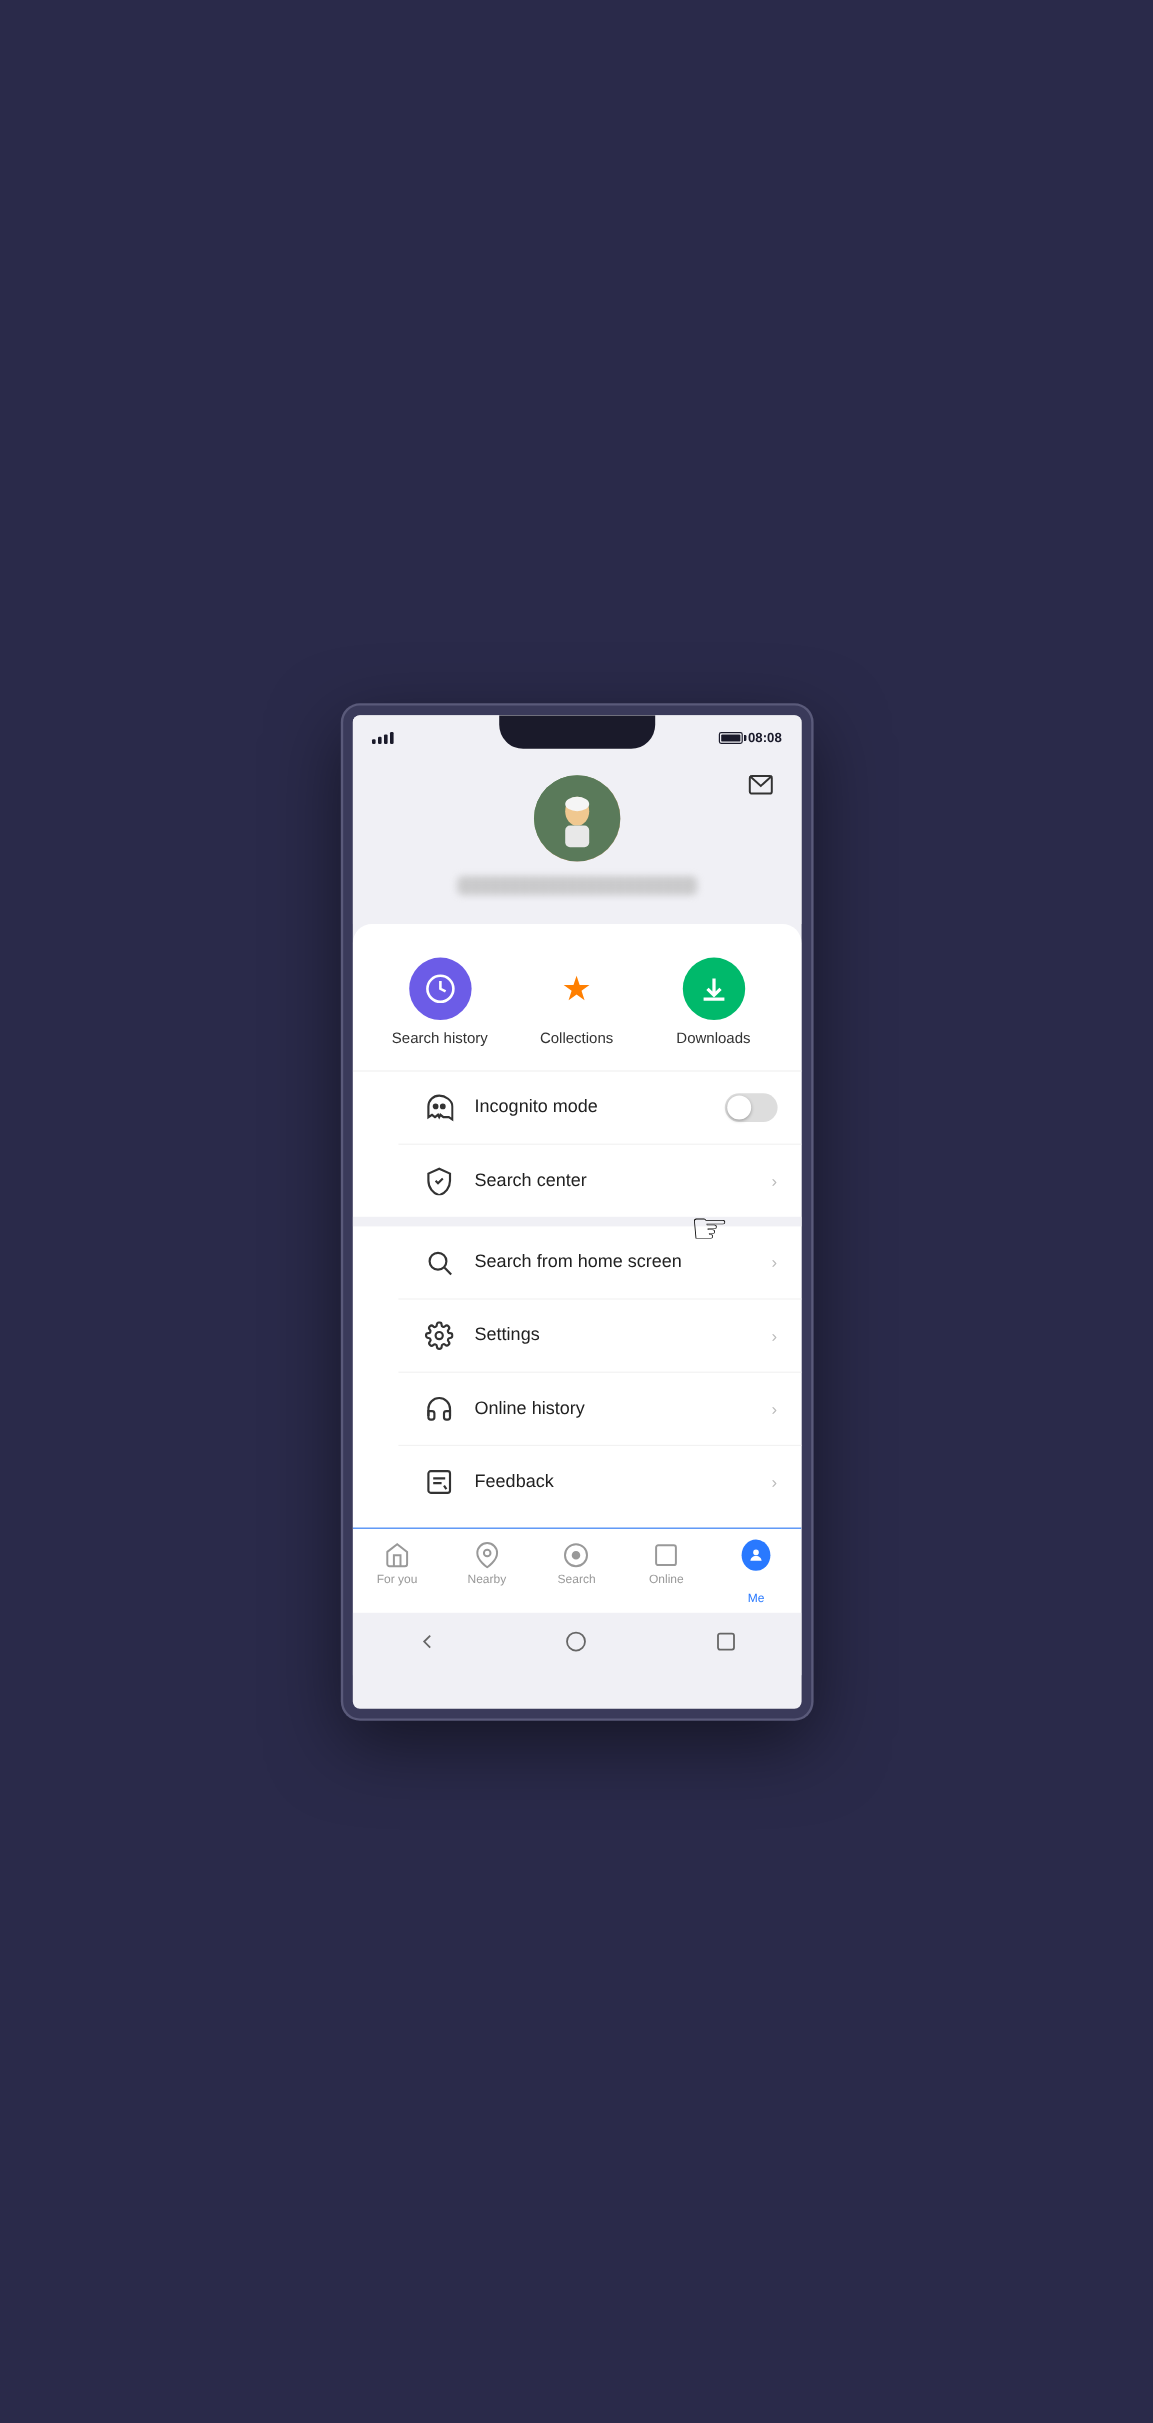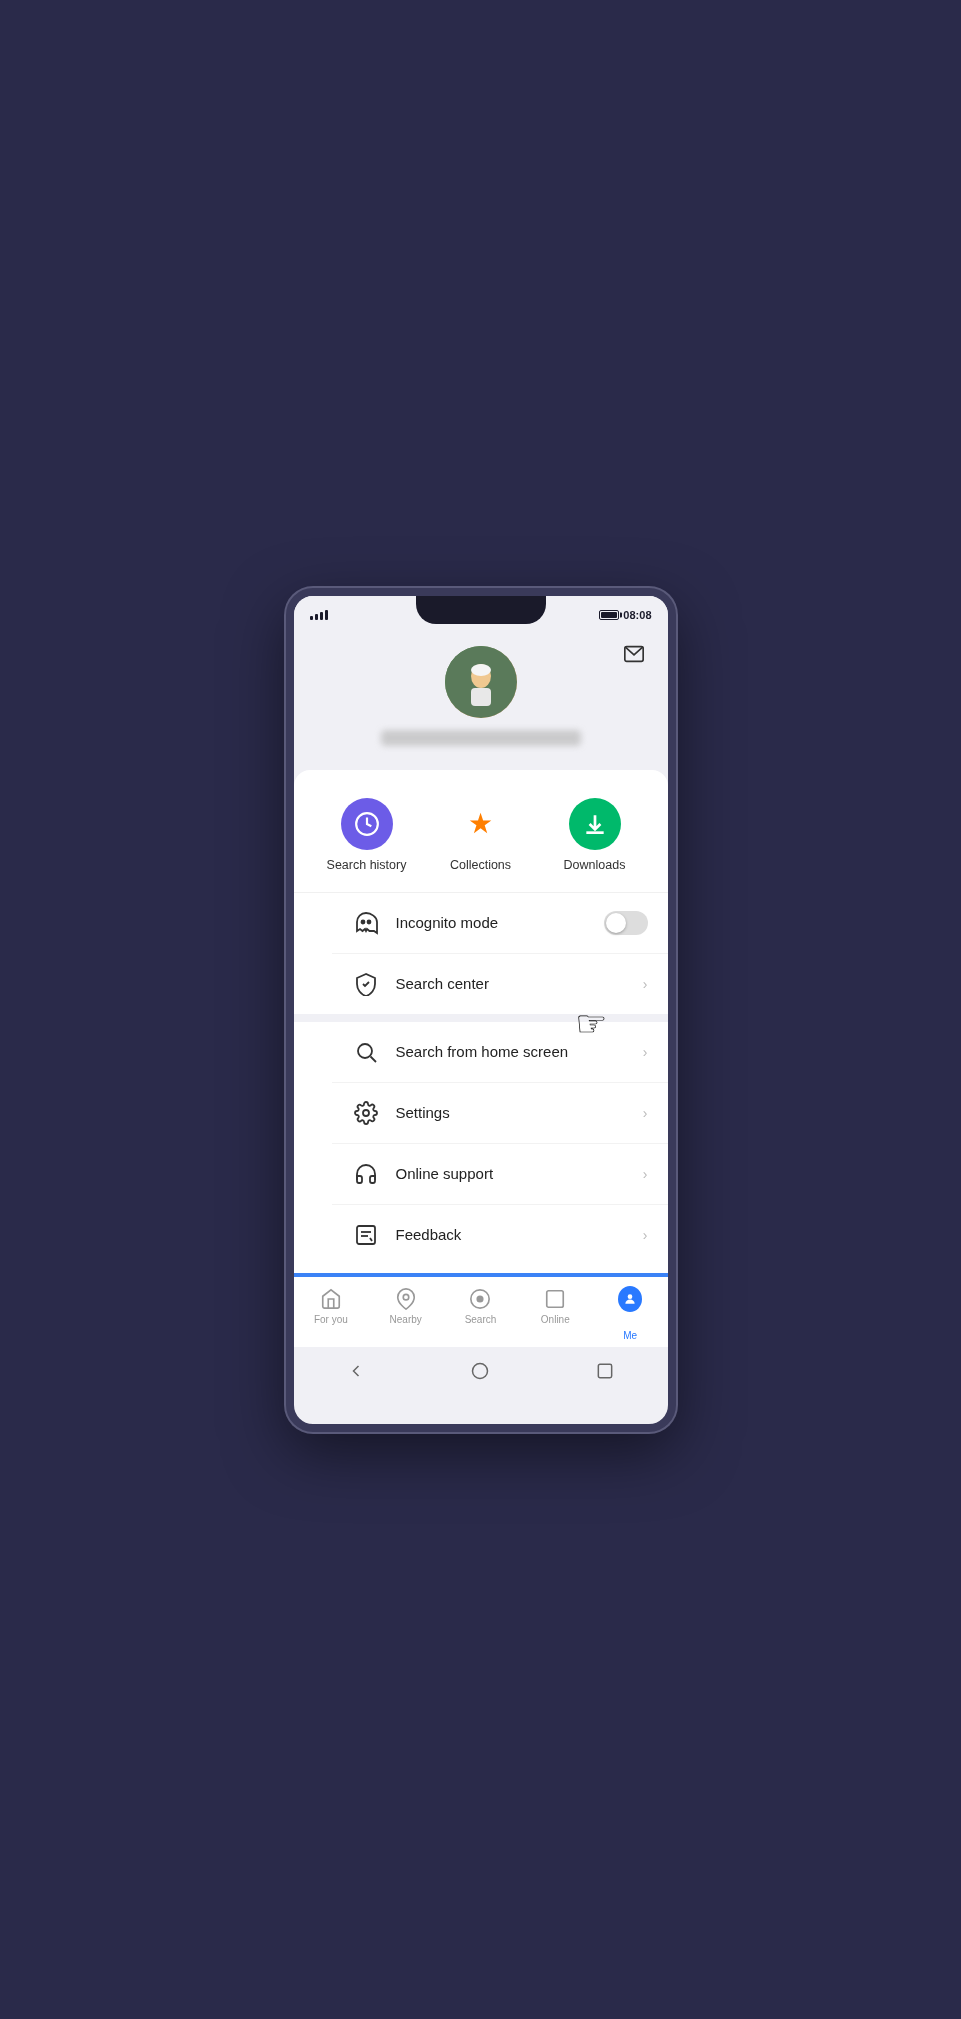--- a/index.html
+++ b/index.html
@@ -8,21 +8,21 @@
       display: flex;
       justify-content: center;
       align-items: center;
       min-height: 100vh;
       font-family: -apple-system, BlinkMacSystemFont, 'Segoe UI', sans-serif;
     }
     .phone-frame {
       width: 390px;
       height: 844px;
       background: #f0f0f5;
-      border-radius: 27px;
+      border-radius: 14px;
       border: 8px solid #3a3a5a;
       position: relative;
       overflow: hidden;
       box-shadow: 0 0 0 2px #5a5a7a, 0 20px 60px rgba(0,0,0,0.5);
     }
     .notch {
       position: absolute;
       top: 0;
       left: 50%;
       transform: translateX(-50%);
@@ -228,21 +228,21 @@
       box-shadow: 0 1px 3px rgba(0,0,0,0.3);
     }
     .menu-group-divider {
       height: 8px;
       background: #f0f0f5;
     }
     .bottom-nav {
       position: sticky;
       bottom: 0;
       background: #fff;
-      border-top: 4px solid #3b82f6;
+      border-top: 1px solid #3b82f6;
       display: flex;
       justify-content: space-around;
       padding: 8px 0 4px;
       z-index: 20;
     }
     .nav-item {
       display: flex;
       flex-direction: column;
       align-items: center;
       gap: 3px;
@@ -440,21 +440,21 @@
         </div>
 
         <div class="menu-item">
           <div class="menu-icon">
             <svg width="24" height="24" viewBox="0 0 24 24" fill="none" stroke="#333" stroke-width="1.8">
               <path d="M3 18v-6a9 9 0 0 1 18 0v6"></path>
               <path d="M21 19a2 2 0 0 1-2 2h-1a2 2 0 0 1-2-2v-3a2 2 0 0 1 2-2h3z"></path>
               <path d="M3 19a2 2 0 0 0 2 2h1a2 2 0 0 0 2-2v-3a2 2 0 0 0-2-2H3z"></path>
             </svg>
           </div>
-          <span class="menu-text">Online support</span>
+          <span class="menu-text">Online history</span>
           <span class="menu-chevron">›</span>
         </div>
 
         <div class="menu-item">
           <div class="menu-icon">
             <svg width="24" height="24" viewBox="0 0 24 24" fill="none" stroke="#333" stroke-width="1.8">
               <rect x="3" y="3" width="18" height="18" rx="2"></rect>
               <line x1="8" y1="8" x2="8" y2="8"></line>
               <line x1="7" y1="9" x2="17" y2="9"></line>
               <line x1="7" y1="13" x2="14" y2="13"></line>

